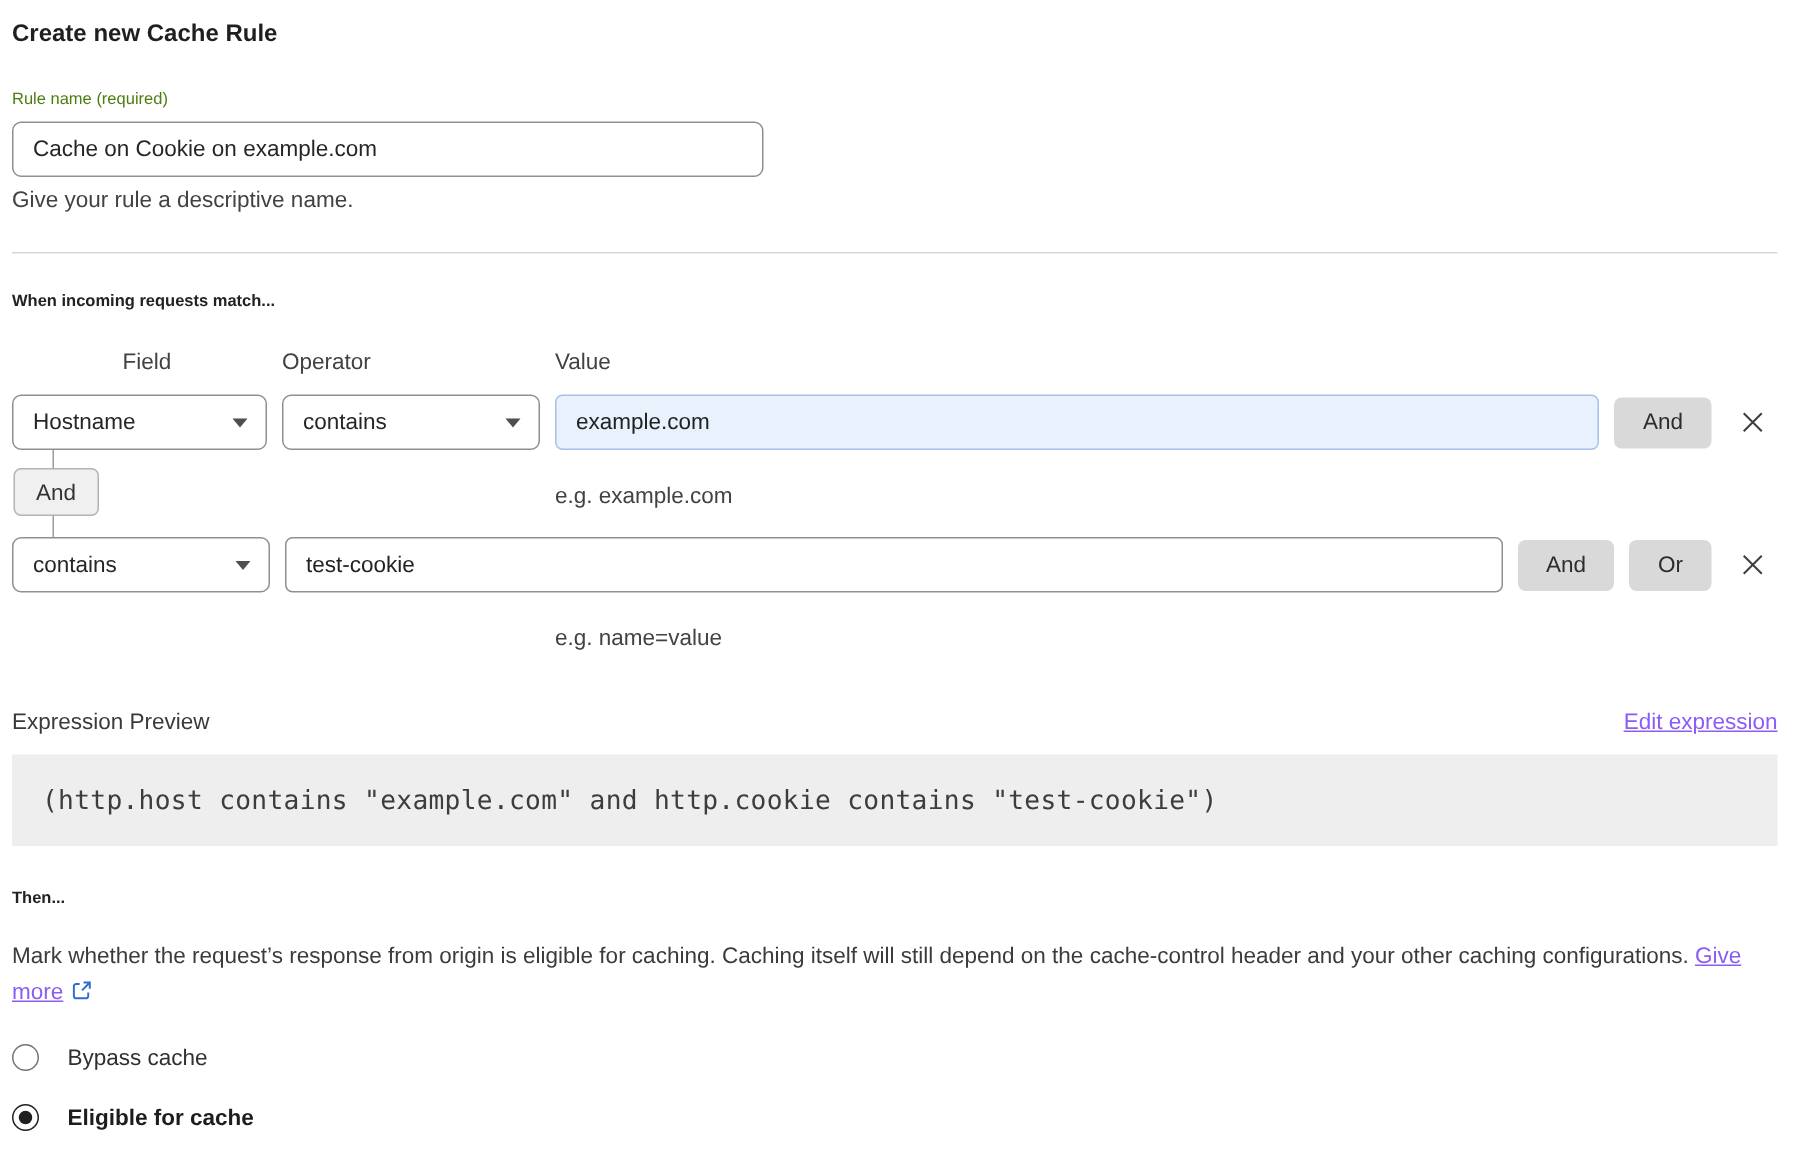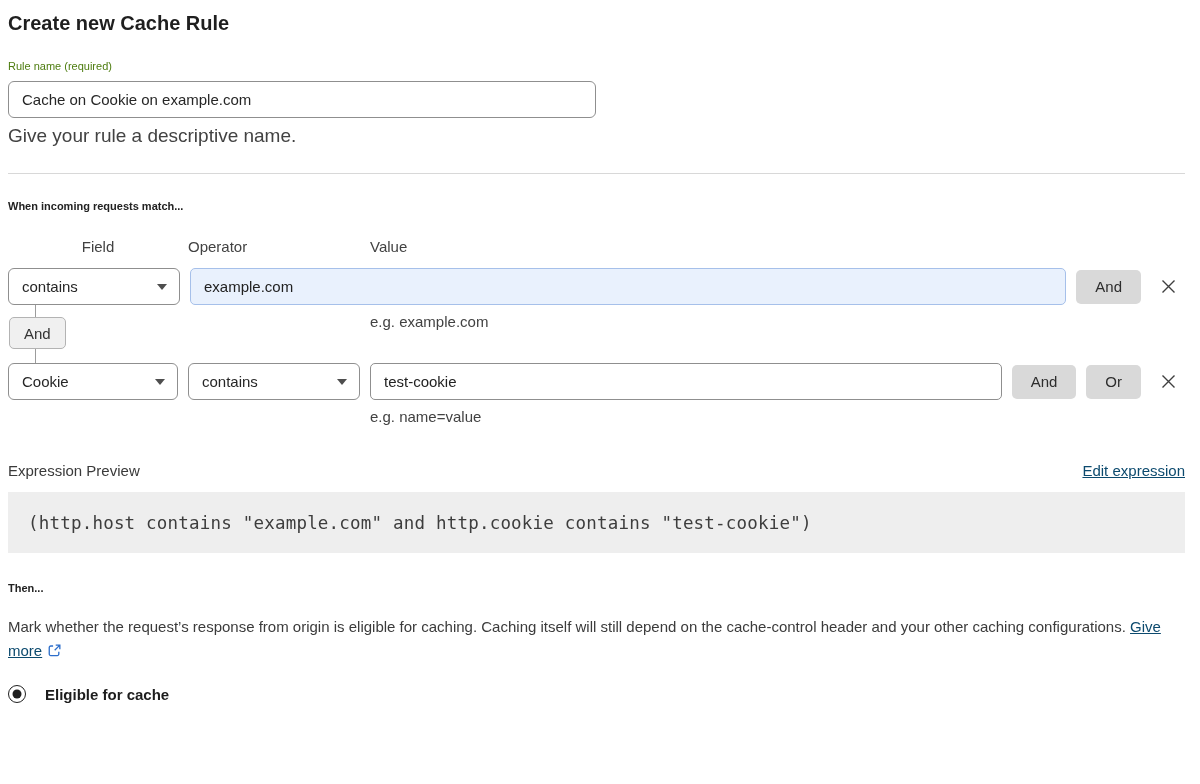--- a/index.html
+++ b/index.html
@@ -4,31 +4,31 @@
 <style>
   * { box-sizing: border-box; }
   html, body { margin: 0; padding: 0; }
   body {
     width: 1200px; height: 784px; background: #ffffff;
     font-family: "Liberation Sans", sans-serif; color: #3b3b3b;
     overflow: hidden;
   }
   .container { padding: 6px 15px 0 8px; width: 1200px; }
 
-  .page-title { font-size: 20px; font-weight: 700; color: #1f1f1f; margin: 4px 0 0; line-height: 26px; }
+  .page-title { font-size: 16px; font-weight: 700; color: #1f1f1f; margin: 4px 0 0; line-height: 26px; }
 
   
   .field-label { margin-top: 24px; font-size: 11px; color: #4d7c0f; }
   .rule-input {
-    margin-top: 9px; width: 588px; height: 37px;
+    margin-top: 9px; width: 501px; height: 37px;
     border: 1px solid #8f8f8f; border-radius: 6px;
     font-family: inherit; font-size: 15px; color: #262626;
     padding: 0 13px; background: #fff; outline: none; display: block;
   }
-  .field-helper { margin-top: 7px; font-size: 19px; color: #424242; }
+  .field-helper { margin-top: 7px; font-size: 15px; color: #424242; }
 
   .divider { border: none; border-top: 1px solid #d8d8d8; margin: 26px 0 0; }
 
   .section-heading { margin: 22px 0 0; font-size: 11px; font-weight: 700; color: #222; line-height: 21px; }
 
   
   .cols { display: flex; margin-top: 21px; font-size: 15px; color: #424242; }
   .col-field { width: 180px; text-align: center; }
   .col-operator { width: 182px; }
 
@@ -54,39 +54,39 @@
   .gray-btn {
     flex: none; margin-left: 10px; height: 34px; padding: 0 19px;
     background: #d9d9d9; border: none; border-radius: 5px;
     font-family: inherit; font-size: 15px; color: #2d2d2d; cursor: pointer;
   }
   .x-btn {
     flex: none; margin-left: 10px; width: 34px; height: 34px;
     background: none; border: none; display: flex; align-items: center;
     justify-content: center; cursor: pointer; padding: 0;
   }
-  .hint { position: absolute; left: 362px; top: 45px; font-size: 15px; color: #424242; }
+  .hint { position: absolute; left: 362px; top: 59px; font-size: 15px; color: #424242; }
 
   .connector-zone { position: relative; height: 32px; margin: 12px 0 14px; }
   .connector-zone::before {
     content: ""; position: absolute; left: 27px; top: -12px; width: 1px; height: 12px; background: #9c9c9c;
   }
   .connector-zone::after {
     content: ""; position: absolute; left: 27px; bottom: -14px; width: 1px; height: 14px; background: #9c9c9c;
   }
   .connector-btn {
     position: absolute; left: 1px; top: 0; height: 32px; padding: 0 14px;
     background: #f0f0f0; border: 1px solid #b3b3b3; border-radius: 5px;
     font-family: inherit; font-size: 15px; color: #333; cursor: pointer;
   }
 
   
   .expr-head { display: flex; justify-content: space-between; align-items: baseline; margin-top: 62px; }
   .expr-label { font-size: 15px; color: #3a3a3a; }
-  .link { color: #0c4a6e; text-decoration: underline; font-size: 15px; cursor: pointer; }
+  .link { color: #8b5cf6; text-decoration: underline; font-size: 15px; cursor: pointer; margin-top: 16px; }
   .code-block {
     margin-top: 13px; height: 61px; background: #eeeeee;
     display: flex; align-items: center; padding: 0 20px;
     font-family: "DejaVu Sans Mono", monospace; font-size: 17.5px;
     letter-spacing: 0.2px; color: #3d3d3d; white-space: nowrap; overflow: hidden;
   }
 
   
   .then-heading { margin-top: 25px; }
   .eligibility-head { margin-top: 24px; font-size: 17px; font-weight: 700; color: #222; }
@@ -123,43 +123,43 @@
 
   <h2 class="section-heading">When incoming requests match...</h2>
 
   <div class="cols">
     <span class="col-field">Field</span>
     <span class="col-operator">Operator</span>
     <span>Value</span>
   </div>
 
   <div class="cond-row">
+    <div class="select">
+      <span>Hostname</span>
+      <span class="chevron"></span>
+    </div>
     <div class="select operator">
       <span>contains</span>
       <span class="chevron"></span>
     </div>
     <input class="value-input highlight" type="text" value="example.com" style="">
     <button class="gray-btn">And</button>
     <button class="x-btn">
       <svg width="19" height="19" viewBox="0 0 19 19">
         <path d="M3.5 3.5 L15.5 15.5 M15.5 3.5 L3.5 15.5" stroke="#3f3f3f" stroke-width="1.4" fill="none"></path>
       </svg>
     </button>
     <div class="hint">e.g. example.com</div>
   </div>
 
   <div class="connector-zone">
     <button class="connector-btn">And</button>
   </div>
 
   <div class="cond-row" style="margin-top:0;">
-    <div class="select">
-      <span>Cookie</span>
-      <span class="chevron"></span>
-    </div>
     <div class="select operator">
       <span>contains</span>
       <span class="chevron"></span>
     </div>
     <input class="value-input" type="text" value="test-cookie" style="">
     <button class="gray-btn">And</button>
     <button class="gray-btn">Or</button>
     <button class="x-btn">
       <svg width="19" height="19" viewBox="0 0 19 19">
         <path d="M3.5 3.5 L15.5 15.5 M15.5 3.5 L3.5 15.5" stroke="#3f3f3f" stroke-width="1.4" fill="none"></path>
@@ -180,19 +180,23 @@
 
 
   <div class="description">
     <span>Mark whether the request’s response from origin is eligible for caching. Caching itself will still depend on the cache-control header and your other caching configurations.</span>
     <a class="link">Give more</a><svg class="ext-icon" width="15" height="15" viewBox="0 0 16 16">
       <path d="M6.5 3.2 H4 A1.6 1.6 0 0 0 2.4 4.8 v7 A1.6 1.6 0 0 0 4 13.4 h7 A1.6 1.6 0 0 0 12.6 11.8 V9.3" fill="none" stroke="#2c6ecb" stroke-width="1.4"></path>
       <path d="M9.3 2.2 h4.4 v4.4 M13.4 2.5 L8.2 7.7" fill="none" stroke="#2c6ecb" stroke-width="1.4"></path>
     </svg>
   </div>
 
+  <div class="option">
+    <span class="radio"></span>
+    <span class="opt-label">Bypass cache</span>
+  </div>
 
   <div class="option selected">
     <span class="radio"></span>
     <span class="opt-label">Eligible for cache</span>
   </div>
 
 </div>
 
 </body></html>

